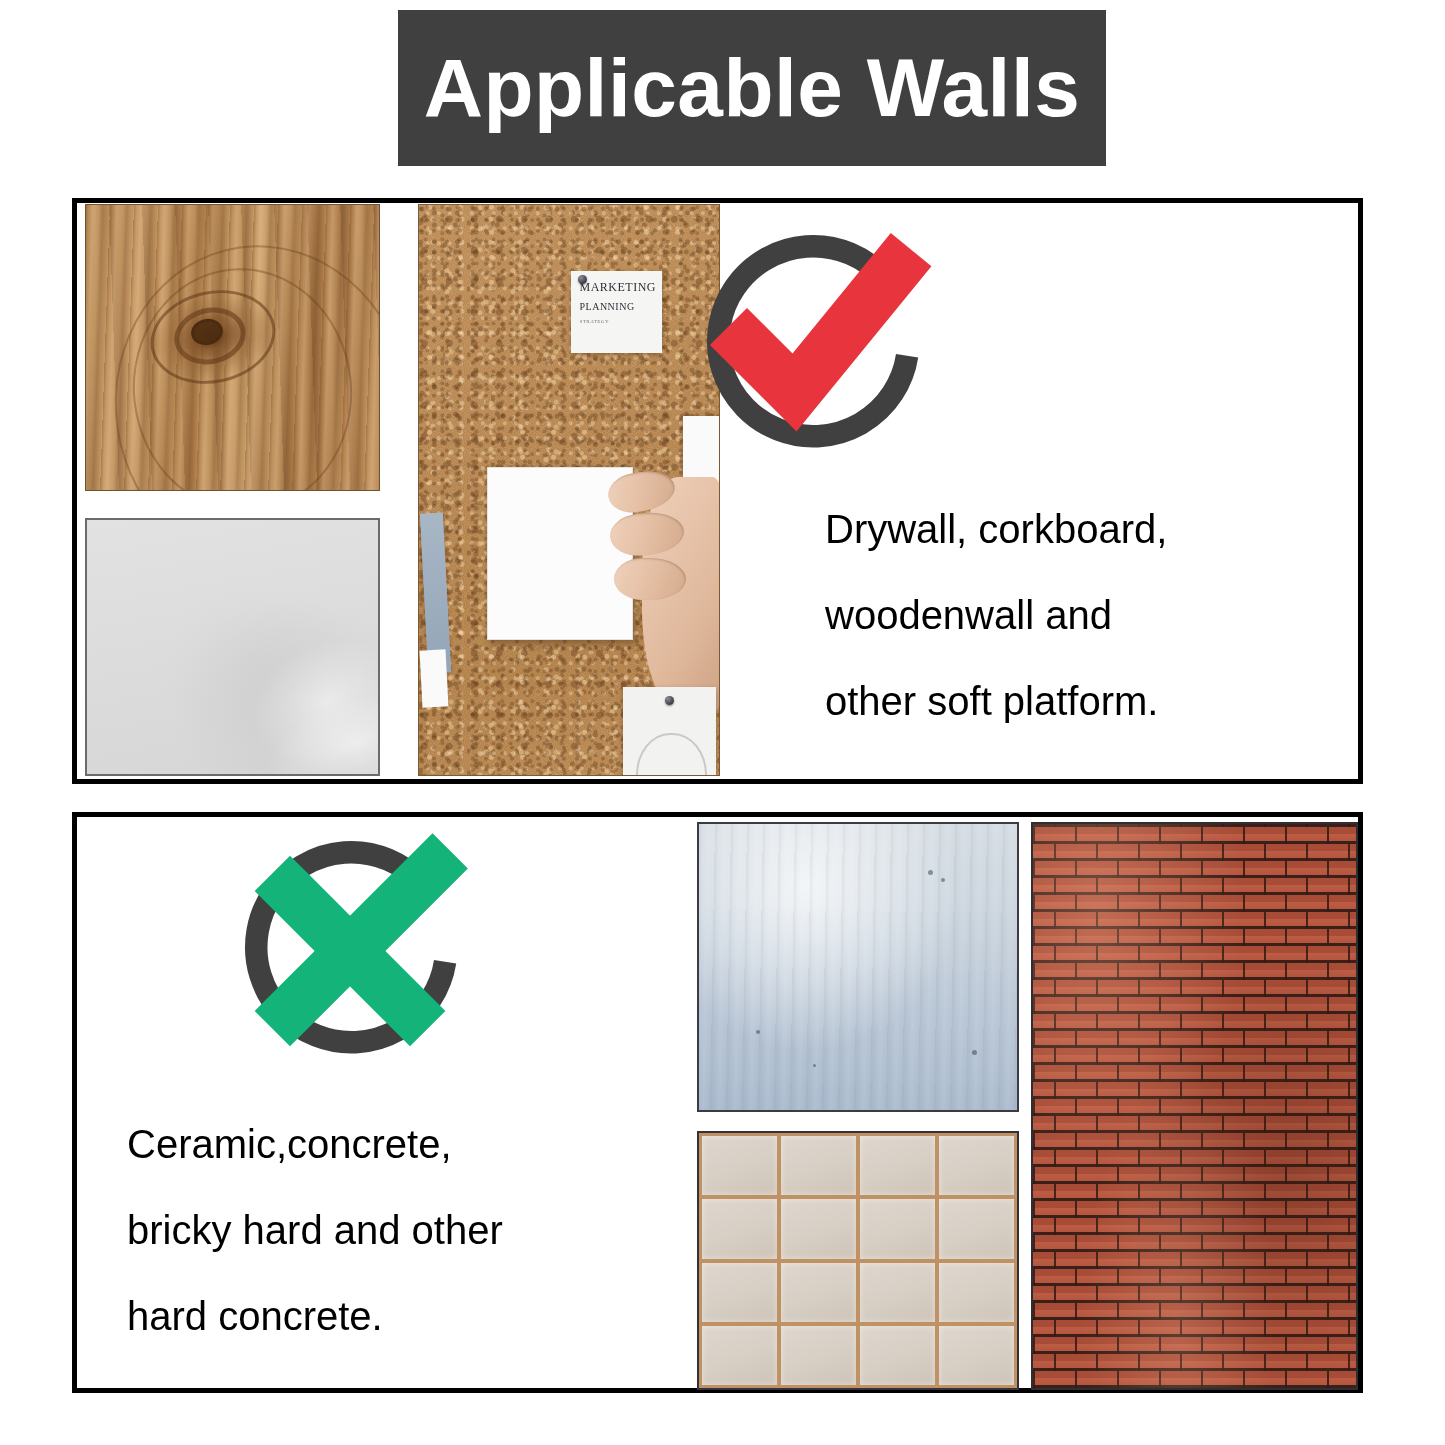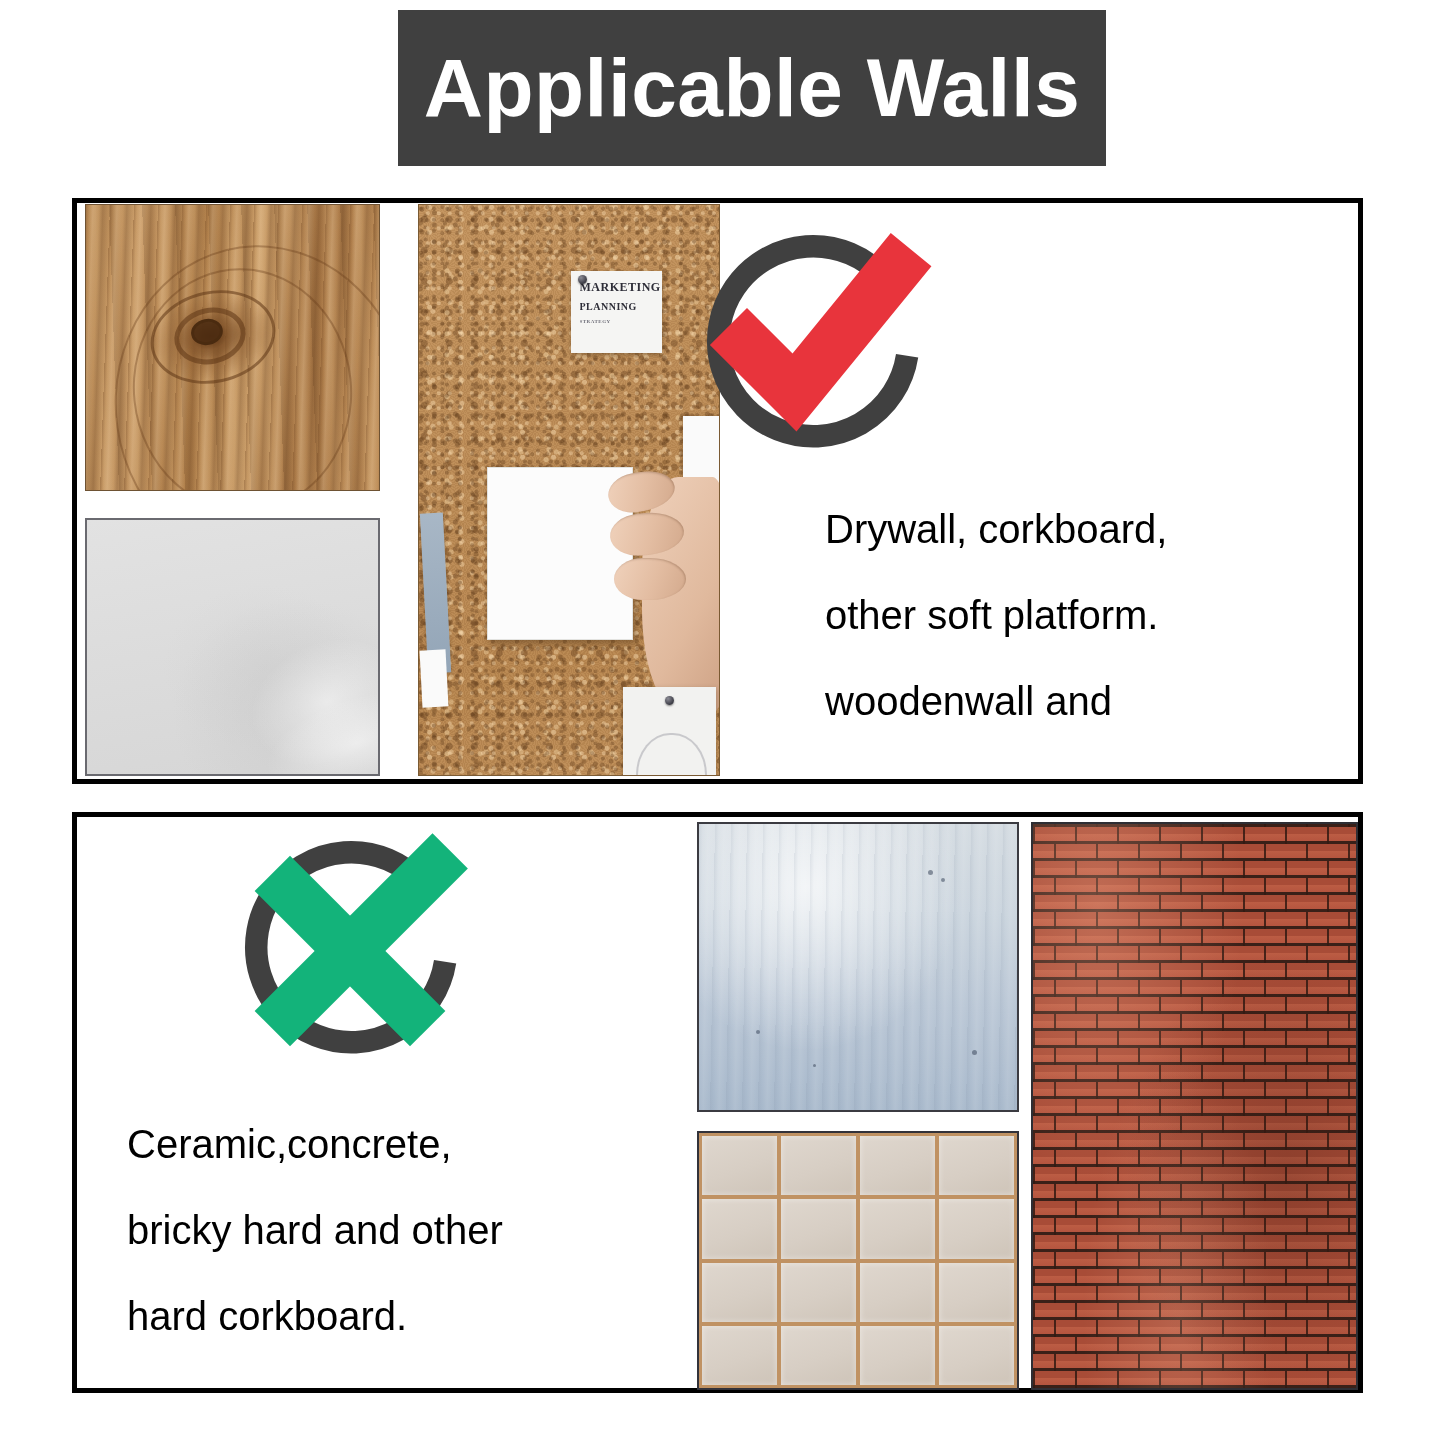--- a/index.html
+++ b/index.html
@@ -147,21 +147,20 @@
       radial-gradient(circle at 38% 88%, rgba(92,56,24,0.32) 0 1.5px, rgba(0,0,0,0) 2.5px);
     background-size: 13px 11px, 15px 13px, 11px 15px, 17px 12px;
     pointer-events: none;
   }
 
   .cork-note {
     position: absolute;
     background: #F5F5F3;
     box-shadow: 0 2px 5px rgba(60,36,12,0.40);
     overflow: hidden;
-    font-weight: bold;
   }
   .note-marketing { left: 50.5%; top: 11.5%; width: 30.5%; height: 14.5%; }
   .note-line {
     color: #2e2e38;
     font-family: "Liberation Serif", serif;
     letter-spacing: 0.5px;
     white-space: nowrap;
     overflow: hidden;
   }
   .note-title { font-size: 12px; margin: 9px 0 0 9px; }
@@ -384,39 +383,39 @@
 
   <div class="status-icon" style="left:610px; top:22px; width:250px; height:250px;">
     <svg viewBox="0 0 100 100" width="250" height="250" aria-hidden="true">
       <path d="M74 17 A38 38 0 1 0 88 47 L88 47" fill="none" stroke="#404040" stroke-width="9" stroke-linecap="butt" transform="rotate(8 50 50)"></path>
       <path d="M24 48 L43 67 L83 18" fill="none" stroke="#E8343C" stroke-width="21" stroke-linecap="square" stroke-linejoin="miter"></path>
     </svg>
   </div>
 
   <div class="caption" style="left:748px; top:283px;">
     <span class="cap-line">Drywall, corkboard,</span>
+    <span class="cap-line">woodenwall and</span>
     <span class="cap-line">other soft platform.</span>
-    <span class="cap-line">woodenwall and</span>
   </div>
 </div>
 
 <div class="panel" id="panel-not-applicable">
 
   <div class="status-icon" style="left:148px; top:14px; width:250px; height:250px;">
     <svg viewBox="0 0 100 100" width="250" height="250" aria-hidden="true">
       <path d="M74 17 A38 38 0 1 0 88 47 L88 47" fill="none" stroke="#404040" stroke-width="9" stroke-linecap="butt" transform="rotate(8 50 50)"></path>
       <path d="M26 24 L74 72" fill="none" stroke="#13B37A" stroke-width="20" stroke-linecap="square"></path>
       <path d="M26 72 L83 15" fill="none" stroke="#13B37A" stroke-width="20" stroke-linecap="square"></path>
     </svg>
   </div>
 
   <div class="caption" style="left:50px; top:284px;">
     <span class="cap-line">Ceramic,concrete,</span>
     <span class="cap-line">bricky hard and other</span>
-    <span class="cap-line">hard corkboard.</span>
+    <span class="cap-line">hard concrete.</span>
   </div>
 
   <div class="photo concrete" style="left:620px; top:5px; width:322px; height:290px;">
     <div class="concrete-spot" style="left:72%; top:16%; width:5px; height:5px;"></div>
     <div class="concrete-spot" style="left:76%; top:19%; width:4px; height:4px;"></div>
     <div class="concrete-spot" style="left:18%; top:72%; width:4px; height:4px;"></div>
     <div class="concrete-spot" style="left:86%; top:79%; width:5px; height:5px;"></div>
     <div class="concrete-spot" style="left:36%; top:84%; width:3px; height:3px;"></div>
   </div>
 

